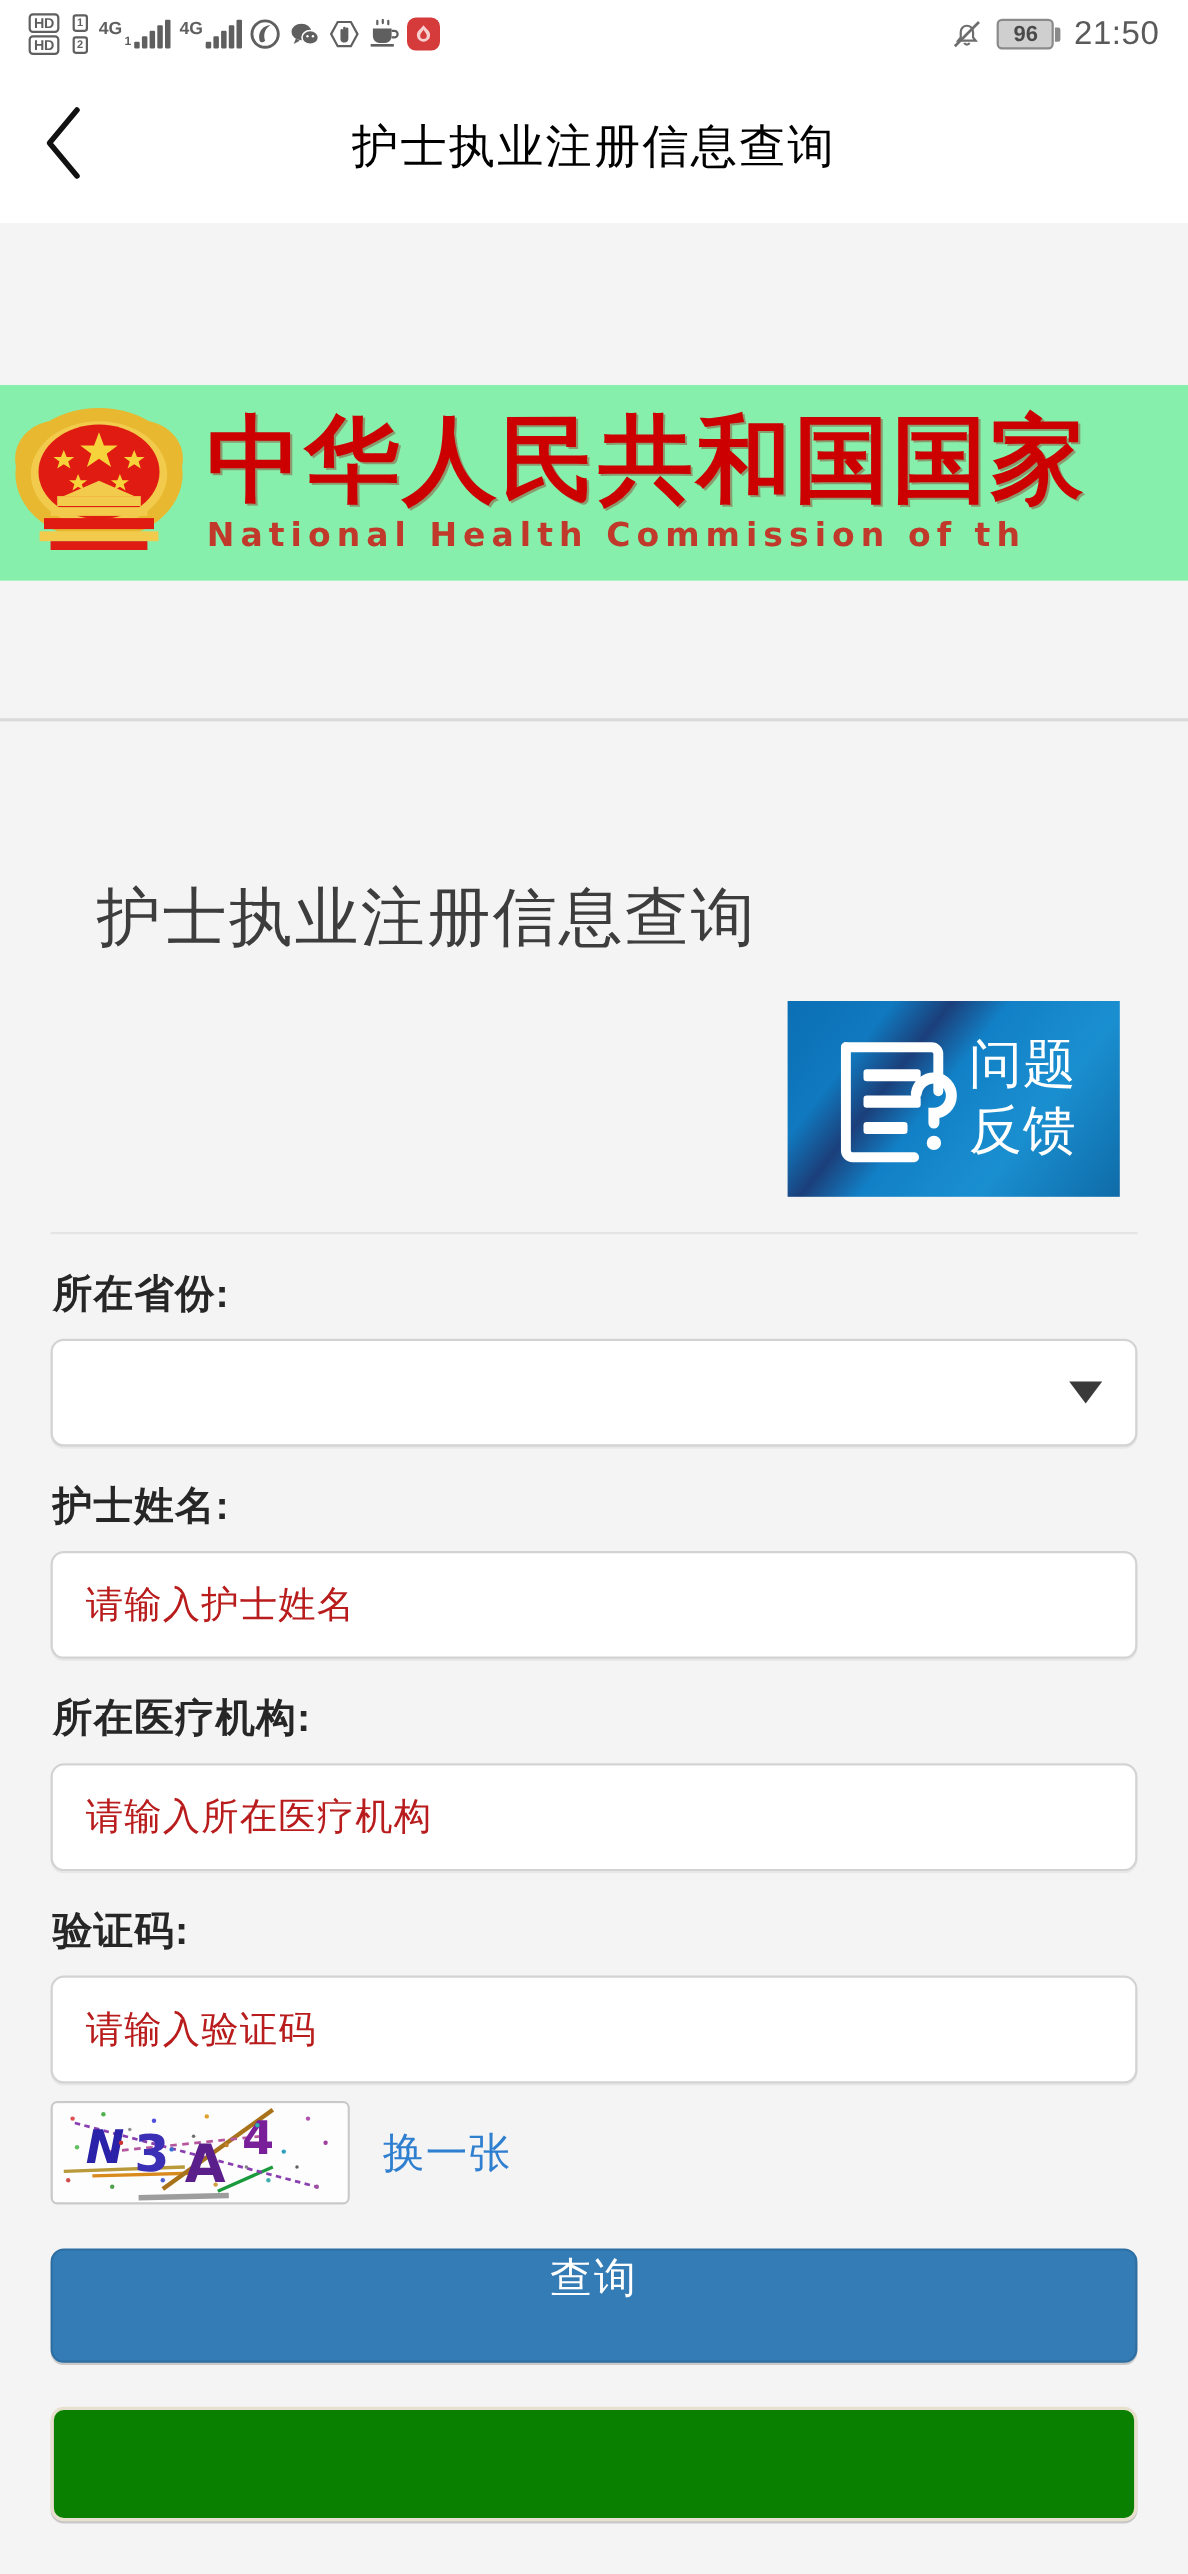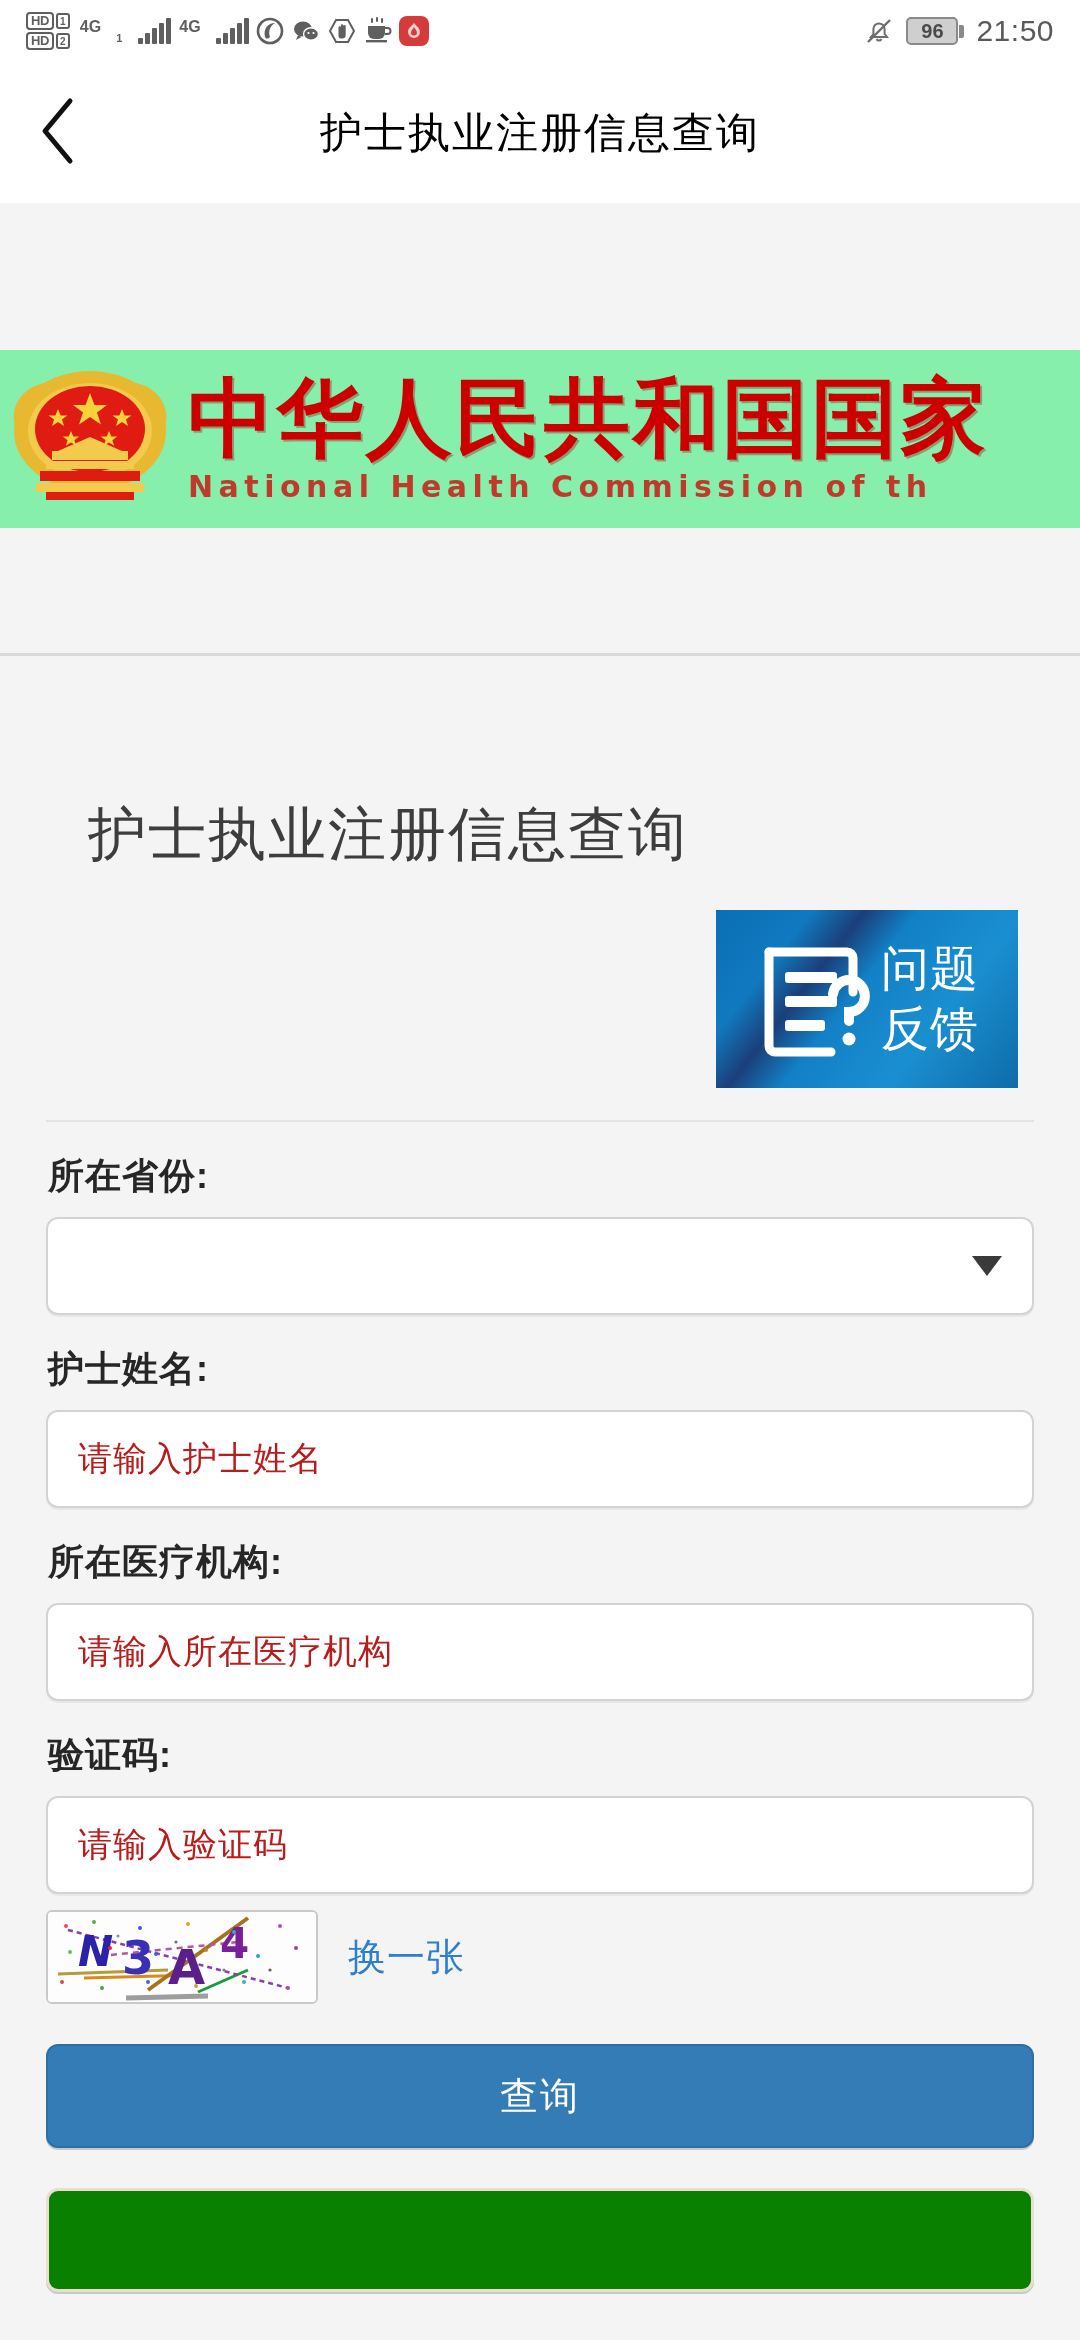--- a/index.html
+++ b/index.html
@@ -15,33 +15,33 @@
   .statusbar {
     position: absolute; top: 0; left: 0;
     width: 1080px; height: 62px;
     background: #ffffff;
     display: flex; align-items: center;
     padding: 0 26px;
   }
   .sb-left { display: flex; align-items: center; gap: 6px; }
   .hd-stack { display: flex; flex-direction: column; gap: 2px; margin-right: 2px; }
   .hd-badge {
-    display: flex; align-items: center; gap: 2px;
+    display: flex; align-items: center; gap: 12px;
   }
   .hd-box {
     border: 2.5px solid #5f5f5f; border-radius: 4px;
     font-size: 13px; font-weight: bold; color: #5f5f5f;
     padding: 0px 3px; line-height: 14px; letter-spacing: -0.5px;
   }
   .hd-num {
     border: 2px solid #5f5f5f; border-radius: 3px;
     font-size: 10px; font-weight: bold; color: #5f5f5f;
     width: 14px; height: 16px; line-height: 13px; text-align: center;
   }
-  .sig-group { display: flex; align-items: center; gap: 15px; margin-left: 2px; }
+  .sig-group { display: flex; align-items: center; gap: 2px; margin-left: 2px; }
   .sig-label { font-size: 16px; color: #5f5f5f; font-weight: bold; align-self: flex-start; margin-bottom: 0; }
   .bars { display: flex; align-items: flex-end; gap: 2px; height: 26px; }
   .bars i { display: block; width: 5px; background: #5f5f5f; border-radius: 1px; }
   .bars i:nth-child(1) { height: 6px; }
   .bars i:nth-child(2) { height: 11px; }
   .bars i:nth-child(3) { height: 16px; }
   .bars i:nth-child(4) { height: 21px; }
   .bars i:nth-child(5) { height: 26px; }
   .sim-idx { font-size: 11px; color: #5f5f5f; font-weight: bold; align-self: flex-end; margin-right: 1px; }
   .appicon { width: 30px; height: 30px; display: inline-flex; align-items: center; justify-content: center; }
@@ -174,21 +174,21 @@
     background: #fdfdfd; overflow: hidden; position: relative;
   }
   .captcha-link {
     font-size: 38px; color: #2f7fd0; letter-spacing: 1px;
   }
 
   
   .btn {
     width: 988px; height: 104px; margin-top: 40px;
     border-radius: 12px;
-    display: flex; align-items: center; justify-content: center;
+    display: flex; align-items: flex-start; justify-content: center;
     font-size: 38px; color: #ffffff; letter-spacing: 2px;
     box-shadow: 0 2px 0 rgba(0,0,0,0.18);
   }
   .btn-query { background: #347cb5; border: 2px solid #2d6fa3; }
   .btn-green { background: #0a8000; border: 3px solid #e8e0cf; height: 104px; }
 </style>
 </head>
 <body>
 
 <div id="screen">

